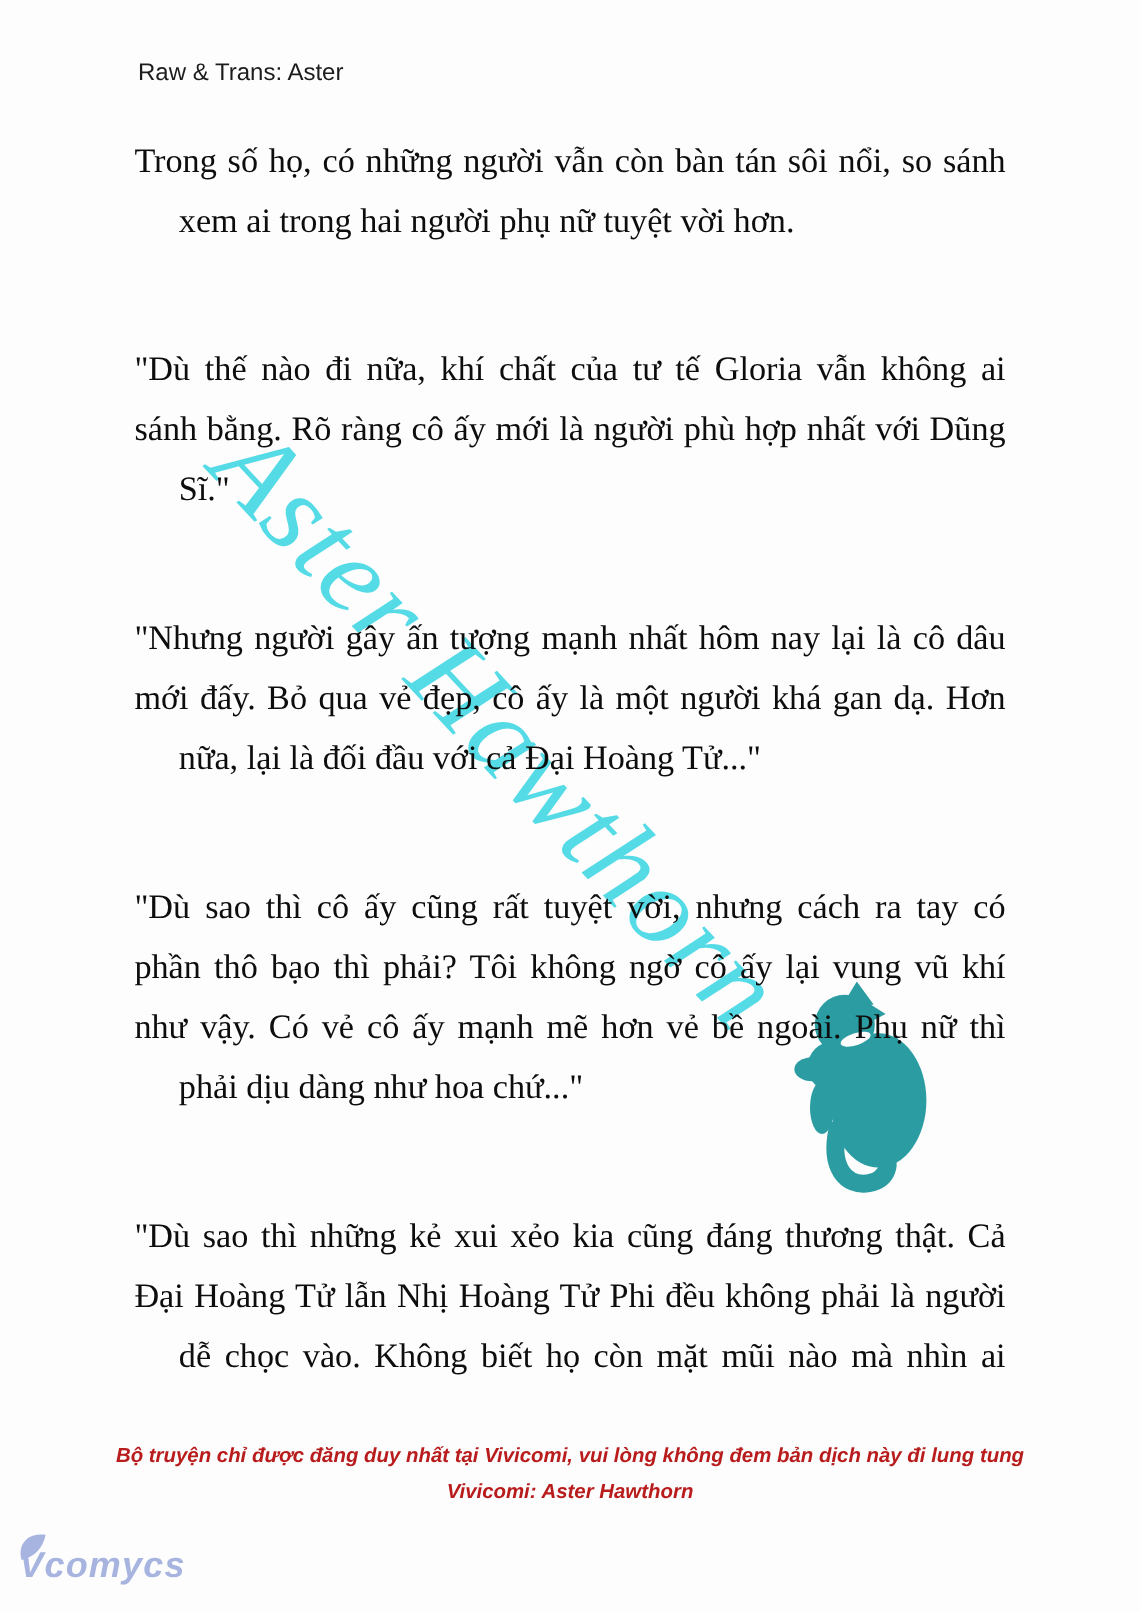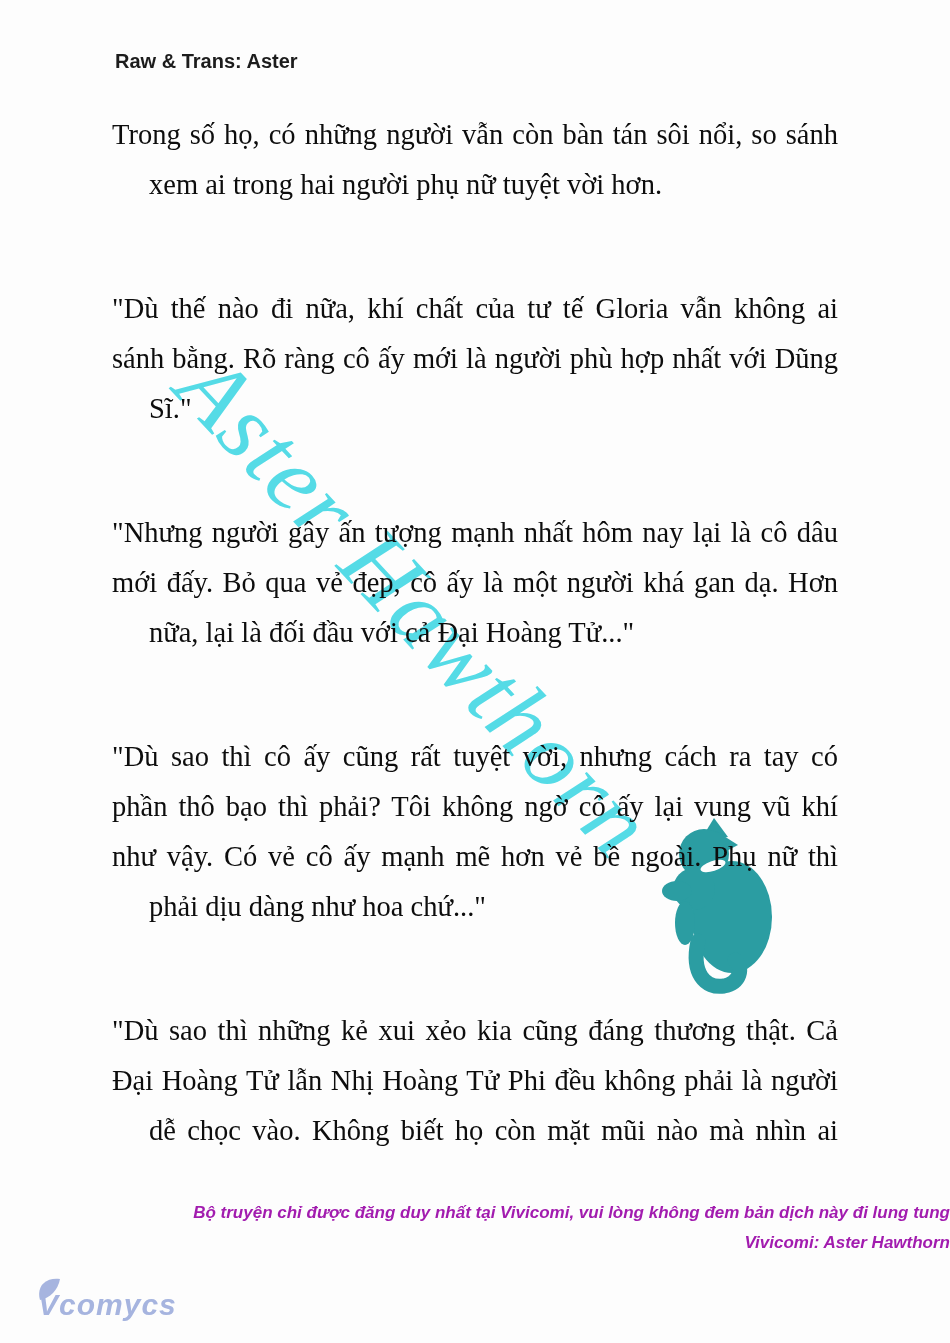--- a/index.html
+++ b/index.html
@@ -34,21 +34,20 @@
     z-index:2;
   }
   
   .header-credit{
     position:absolute;
     left:115px;top:50px;
     font-family:"Liberation Sans", sans-serif;
     font-size:20px;
     color:#1c1c1c;
     z-index:3;
-    font-weight:bold;
   }
   
   .body-text{
     position:absolute;
     left:112px;top:110px;
     width:726px;
     z-index:3;
     color:#0d0d0d;
   }
   .paragraph{margin:0 0 74px 0;}
@@ -63,37 +62,36 @@
   }
   .bodyline.final{
     text-align-last:left;
     margin-left:37px;
   }
   
   .footer{
     position:absolute;
     left:0;top:1198px;
     width:950px;
-    text-align:right;
+    text-align:center;
     font-family:"Liberation Sans", sans-serif;
     font-style:italic;
     font-weight:bold;
     font-size:17px;
     line-height:30px;
-    color:#a21caf;
+    color:#b91c1c;
     z-index:3;
   }
   
   .logo{
     position:absolute;
     left:16px;top:1288px;
     z-index:2;
     display:flex;align-items:flex-end;
     opacity:.85;
-    margin-left:22px;
   }
   .logo-text{
     font-family:"Liberation Sans", sans-serif;
     font-style:italic;
     font-weight:bold;
     font-size:30px;
     letter-spacing:1px;
     color:#97a8da;
   }
   .logo-leaf{

